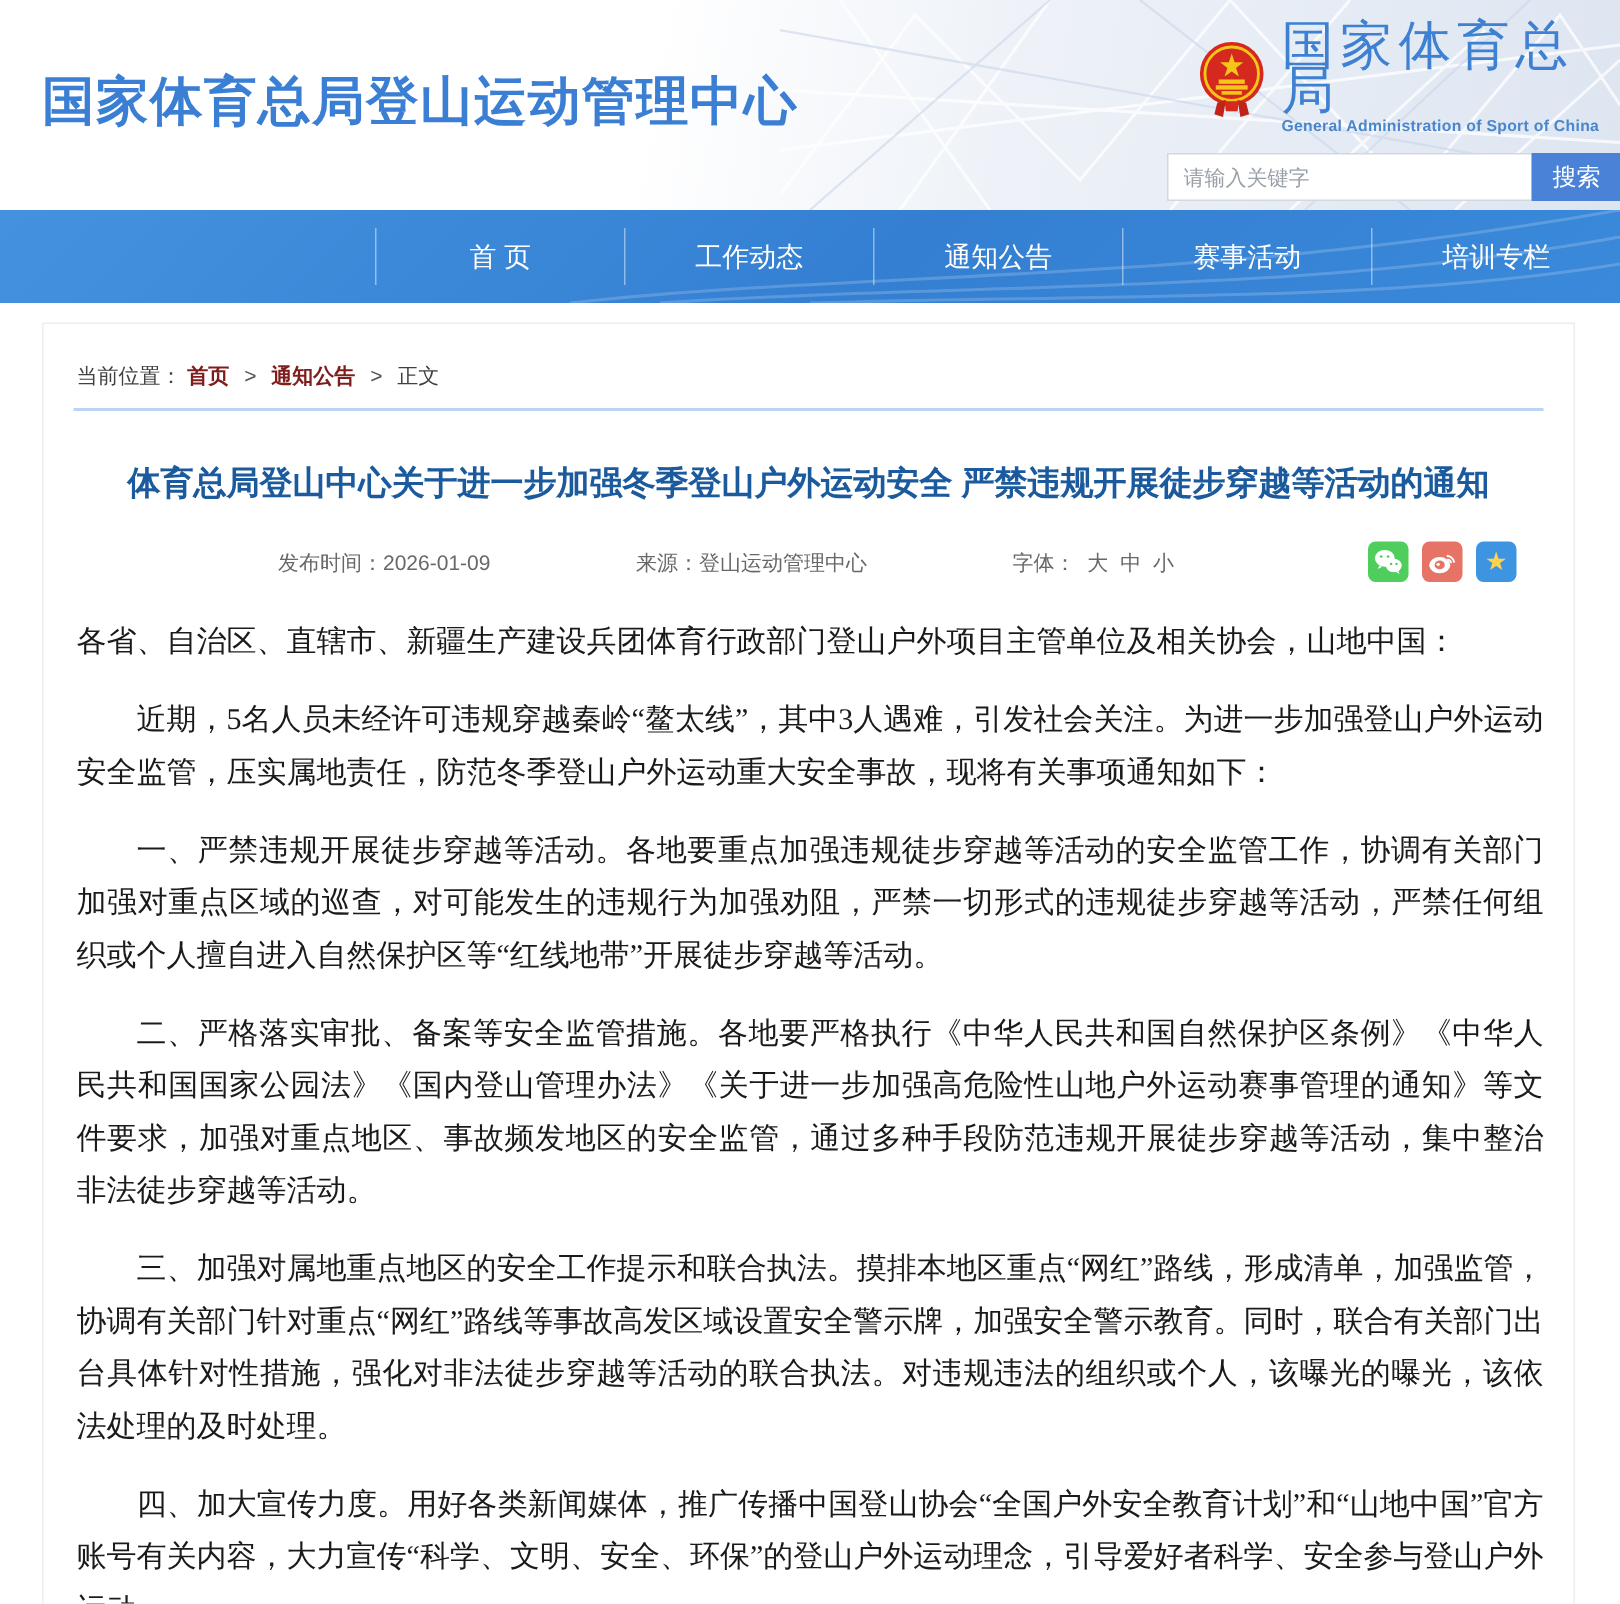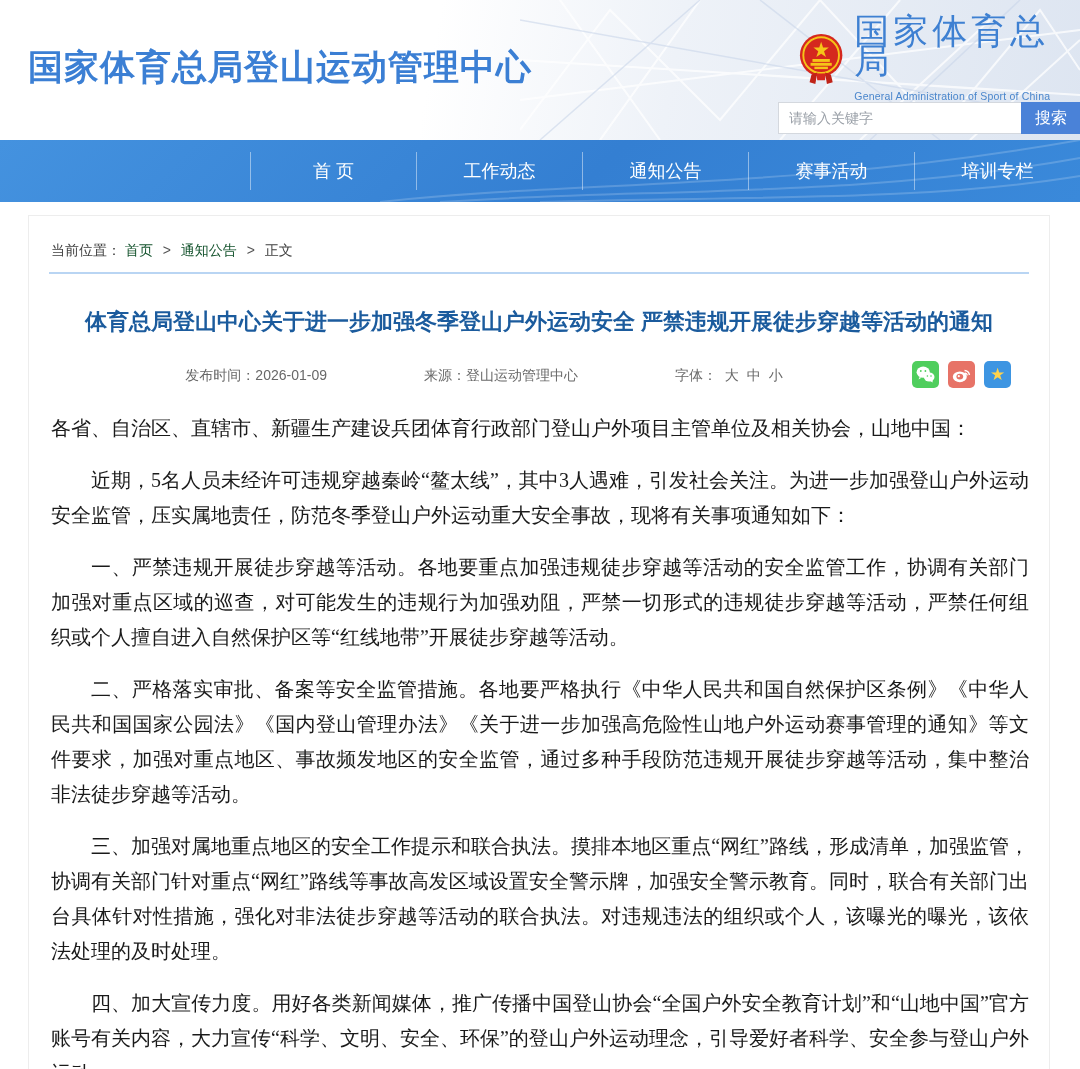--- a/index.html
+++ b/index.html
@@ -6,37 +6,37 @@
     font-family:"Liberation Sans","DejaVu Sans",sans-serif;}
   
   .header{position:relative;width:1080px;height:140px;
     background:linear-gradient(100deg,#ffffff 0%,#ffffff 40%,#eef2f8 62%,#dde5f1 100%);overflow:hidden;}
   .header-pattern{position:absolute;right:0;top:0;pointer-events:none;}
   .site-title{position:absolute;left:28px;top:44px;margin:0;font-size:35px;font-weight:bold;
     color:#3b7fd4;letter-spacing:1px;white-space:nowrap;}
   .logo-wrap{position:absolute;left:798px;top:16px;display:flex;align-items:center;gap:10px;}
   .logo-text-block{display:flex;flex-direction:column;}
   .logo-title{font-size:35px;font-weight:normal;color:#3e80d2;letter-spacing:4px;line-height:30px;}
-  .logo-subtitle{font-size:10.5px;color:#4a86cc;margin-top:14px;letter-spacing:.2px;}
+  .logo-subtitle{font-size:10.5px;color:#4a86cc;margin-top:2px;letter-spacing:.2px;font-weight:bold;}
   .search-wrap{position:absolute;left:778px;top:102px;display:flex;}
   .search-input{width:222px;height:30px;border:1px solid #d4d8de;border-right:none;background:#fff;
     padding:0 10px;font-size:14px;color:#333;outline:none;}
   .search-input::placeholder{color:#9aa0a8;}
   .search-button{width:60px;height:32px;border:none;background:#4a82d8;color:#fff;font-size:16px;cursor:pointer;text-align:center;}
   
   .nav{width:1080px;height:62px;background:linear-gradient(135deg,#4492df 0%,#347fd2 55%,#3a89da 100%);
     display:flex;align-items:center;position:relative;overflow:hidden;justify-content:flex-end;}
   .nav-swoosh{position:absolute;right:0;top:0;pointer-events:none;}
   .nav-item{width:165px;height:38px;margin:0;display:flex;align-items:center;justify-content:center;
     color:#fff;font-size:18px;cursor:pointer;border-left:1px solid rgba(255,255,255,.45);position:relative;z-index:2;}
   .nav-item:first-child{margin-left:27px;}
   
   .card{width:1022px;margin:13px 0 0 28px;border:1px solid #ededed;background:#fff;height:860px;box-sizing:border-box;}
   .breadcrumb{padding:26px 22px 0 22px;font-size:14px;color:#404040;}
-  .breadcrumb a{color:#14532d;text-decoration:none;cursor:pointer;}
+  .breadcrumb a{color:#7f1d1d;text-decoration:none;cursor:pointer;font-weight:bold;}
   .crumb-sep{margin:0 6px;color:#555;}
   .breadcrumb-line{height:2px;background:#b9d5f3;margin:12px 20px 0 20px;}
   .article-title{margin:34px 30px 0 30px;text-align:center;font-size:22px;font-weight:bold;color:#1b5b9d;line-height:28px;}
   .meta-row{margin-top:25px;position:relative;height:30px;display:flex;align-items:center;justify-content:center;
     gap:97px;font-size:14px;color:#686868;padding-right:110px;}
   .meta-item{white-space:nowrap;}
   .font-size-opt{margin-left:4px;cursor:pointer;}
   .share-bar{position:absolute;right:38px;top:0;display:flex;gap:9px;}
   .share-icon{width:27px;height:27px;border-radius:5px;display:flex;align-items:center;justify-content:center;cursor:pointer;}
   .share-wechat{background:#4fce5d;}

